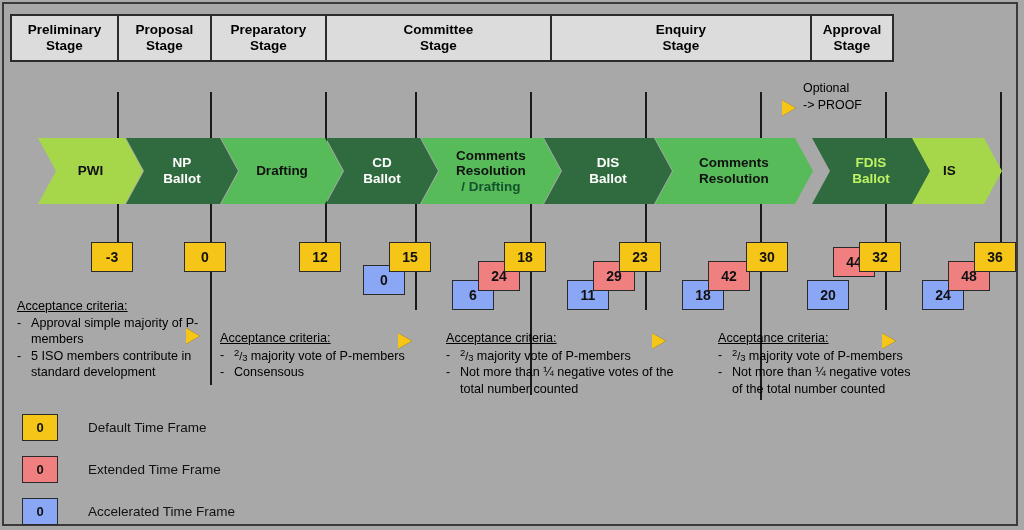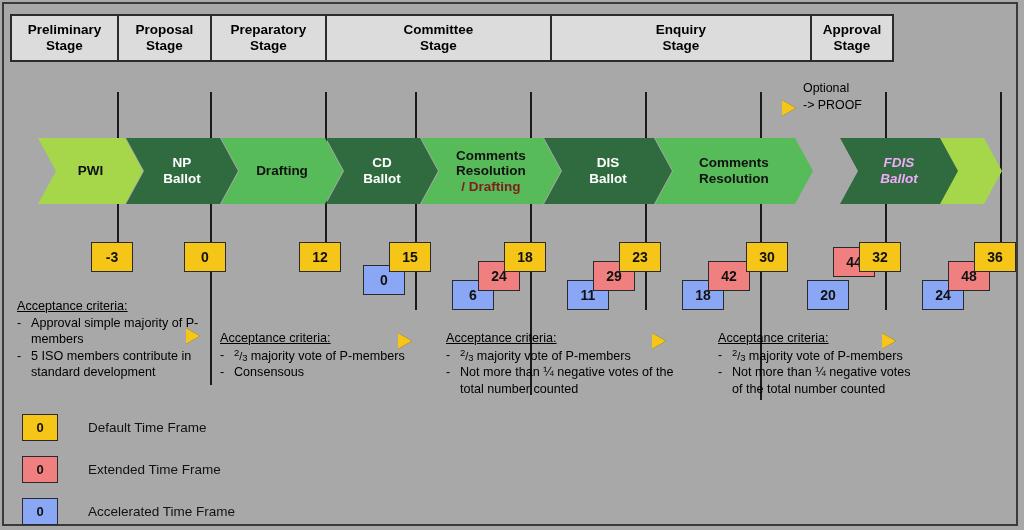--- a/index.html
+++ b/index.html
@@ -50,21 +50,21 @@
     font-size:13.5px;font-weight:bold;
     line-height:1.15;
     box-sizing:border-box;
     clip-path:polygon(0% 0%, calc(100% - 18px) 0%, 100% 50%, calc(100% - 18px) 100%, 0% 100%, 18px 50%);
     filter:drop-shadow(0.7px 0.7px 0px #3c3c3c);
   }
   .chev.first{
     clip-path:polygon(0% 0%, calc(100% - 18px) 0%, 100% 50%, calc(100% - 18px) 100%, 0% 100%, 18px 50%);
   }
   .chev-label{padding:0 4px;position:relative;z-index:2;}
-  .sub-blue{color:#7f1d1d;}
+  .sub-blue{color:#14532d;}
 
   
   .badge{
     position:absolute;
     width:42px;height:30px;
     display:flex;align-items:center;justify-content:center;
     font-size:14px;font-weight:bold;color:#111;
     border:1.5px solid #2a2a2a;
     box-sizing:border-box;
   }
@@ -195,21 +195,21 @@
           <div>DIS</div>
           <div>Ballot</div>
         </div>
       </div>
       <div class="chev" style="left: 655px; width: 158px; background: rgb(87, 187, 90); color: rgb(17, 17, 17); z-index: 14;">
         <div class="chev-label">
           <div>Comments</div>
           <div>Resolution</div>
         </div>
       </div>
-      <div class="chev" style="left: 840px; width: 118px; background: rgb(47, 107, 62); color: #f0abfc; z-index: 13; font-style: italic;">
+      <div class="chev" style="left: 812px; width: 118px; background: rgb(47, 107, 62); color: #bef264; z-index: 13;">
         <div class="chev-label">
           <div>FDIS</div>
           <div>Ballot</div>
         </div>
       </div>
       <div class="chev" style="left: 897px; width: 105px; background: rgb(166, 215, 74); color: rgb(17, 17, 17); z-index: 12;">
         <div class="chev-label">
           <div>IS</div>
         </div>
       </div>

